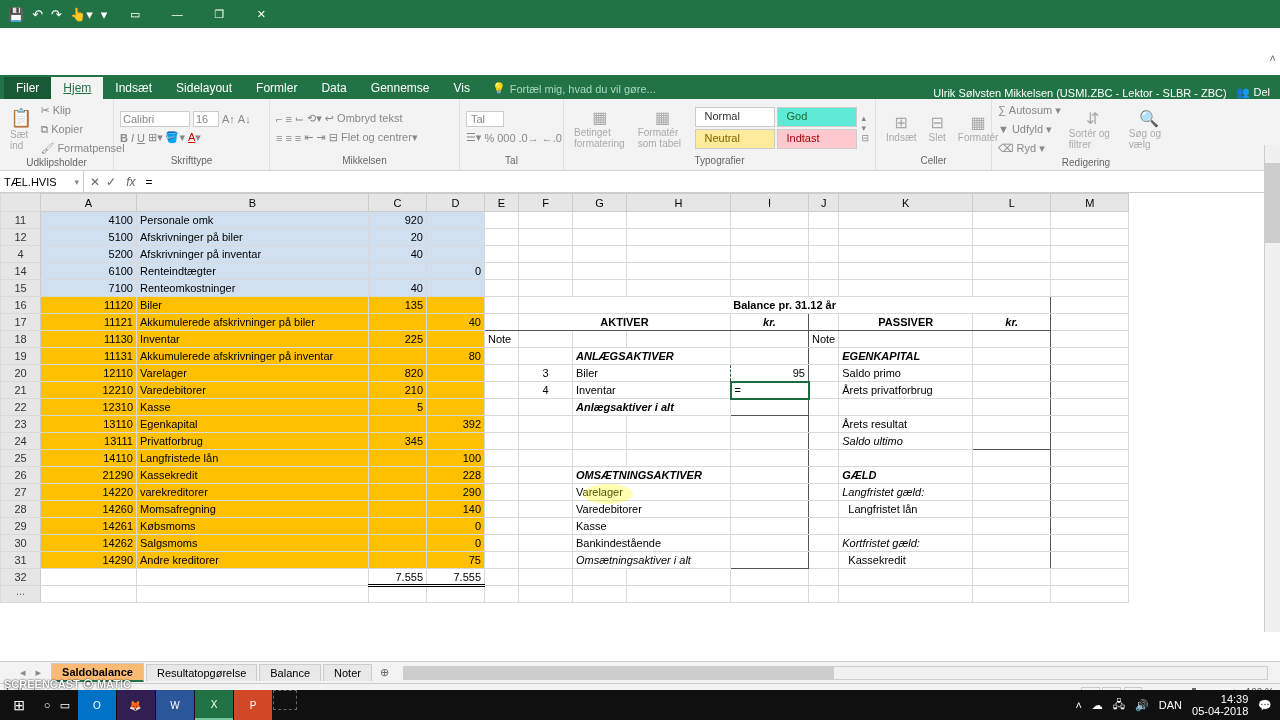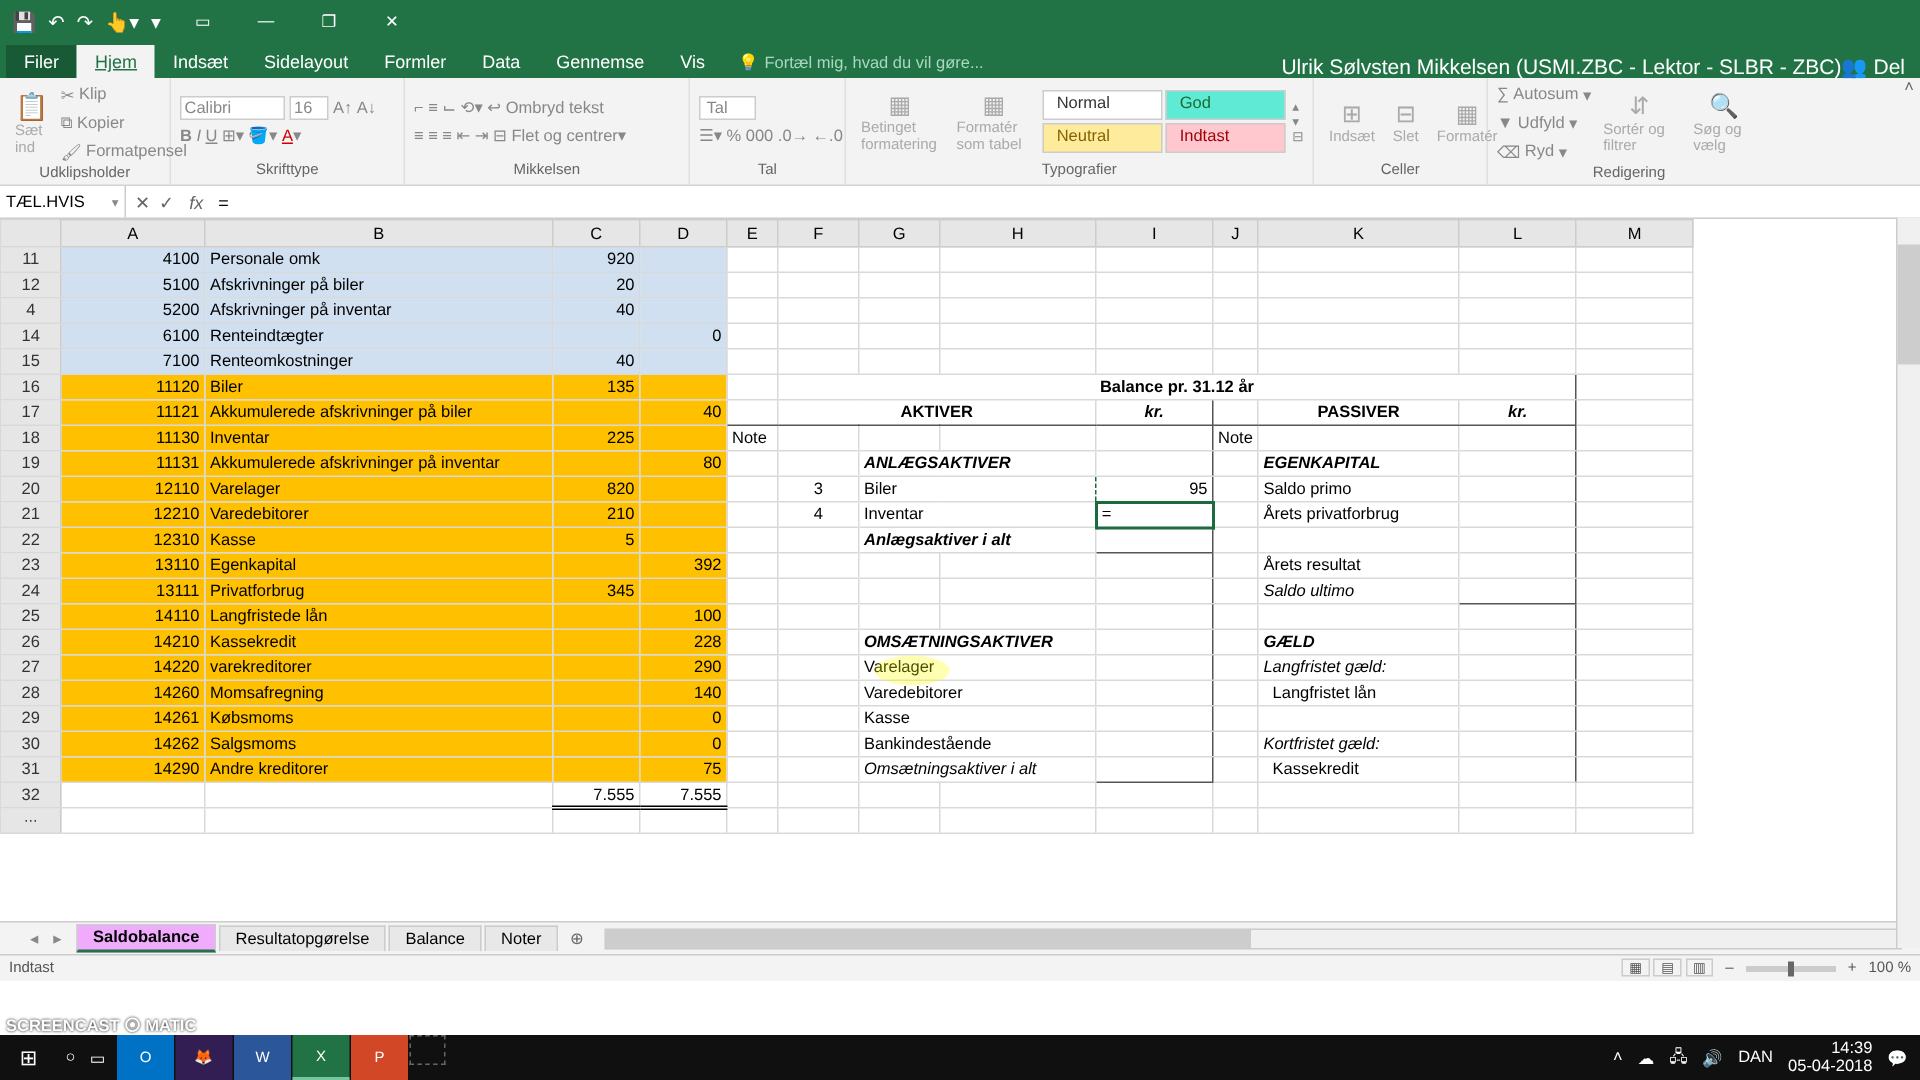--- a/index.html
+++ b/index.html
@@ -7,26 +7,26 @@
 
 
 .titlebar { background: #217346; height: 28px; display: flex; align-items: center; color: #fff; font-size: 12px; }
 .titlebar .qat { display: flex; gap: 8px; padding: 0 8px; align-items: center; }
 .titlebar .qat span { font-size: 13px; }
 .titlebar .title { flex: 1; text-align: center; }
 .titlebar .win-controls { display: flex; gap: 2px; }
 .titlebar .win-controls div { width: 40px; height: 28px; display: flex; align-items: center; justify-content: center; font-size: 11px; }
 
 
-.ribbon-tabs { background: #217346; height: 24px; display: flex; align-items: flex-end; color: #fff; font-size: 12px; padding-left: 4px; }
+.ribbon-tabs { background: #217346; height: 24px; display: flex; align-items: flex-end; color: #fff; font-size: 12px; padding-left: 4px; margin-top: 47px; }
 .ribbon-tabs .tab { padding: 4px 12px; cursor: pointer; }
 .ribbon-tabs .tab.file { background: #185a36; }
 .ribbon-tabs .tab.active { background: #f3f3f3; color: #217346; text-decoration: underline; }
 .ribbon-tabs .tell-me { color: #a8d8bf; padding: 4px 10px; font-size: 11px; display:flex; align-items:center; gap:4px;}
-.ribbon-tabs .user-area { margin-left: auto; padding-right: 10px; font-size: 14px; display:flex; align-items:center; }
+.ribbon-tabs .user-area { margin-left: auto; padding-right: 10px; font-size: 11px; display:flex; align-items:center; gap:10px;}
 
 
 .ribbon { background: #f3f3f3; height: 72px; border-bottom: 1px solid #d4d4d4; display: flex; font-size: 11px; color: #888; }
 .ribbon-group { border-right: 1px solid #e0e0e0; padding: 2px 6px; display: flex; flex-direction: column; justify-content: space-between; }
 .ribbon-group .label { text-align: center; font-size: 10px; color: #666; padding-bottom: 2px; position:relative;}
 .ribbon-group .content { flex: 1; display: flex; align-items: center; gap: 4px; }
 .ribbon-btn { padding: 2px 4px; display: flex; flex-direction: column; align-items: center; color: #aaa; font-size: 10px; }
 .ribbon-btn-row { display:flex; flex-direction:column; gap:1px;}
 .ribbon-btn-row .row { display:flex; gap:3px; align-items:center; height:18px;}
 .style-box { border:1px solid #ccc; padding:2px 8px; width:80px; height:20px; font-size:11px; background:#fff; display:inline-block;}
@@ -61,21 +61,21 @@
 .bb-r { border-right:1px solid #555 !important;}
 .bb-l { border-left:1px solid #555 !important;}
 .bb-t { border-top:1px solid #555 !important;}
 .bb-b { border-bottom:1px solid #555 !important;}
 .dotted-r { border-right:1px dotted #888 !important;}
 .highlight-yellow { background: rgba(255,255,0,0.3); border-radius:50%; position:absolute;}
 
 
 .sheet-tabs { height: 22px; border-top: 1px solid #ccc; background:#f3f3f3; display:flex; align-items:center; font-size:11px; padding-left:20px; gap:2px;}
 .sheet-tab { padding: 2px 10px; border:1px solid #ccc; border-bottom:none; background:#e8e8e8; cursor:pointer;}
-.sheet-tab.active { background:#f0abfc; font-weight:bold; border-bottom:2px solid #217346;}
+.sheet-tab.active { background:#fdba74; font-weight:bold; border-bottom:2px solid #217346;}
 .add-sheet { padding:2px 6px; color:#666;}
 .hscroll { flex:1; height:14px; margin:0 12px 0 6px; background:#f0f0f0; border:1px solid #ccc; position:relative;}
 .hscroll-thumb{position:absolute; left:0; width:430px; height:100%; background:#cdcdcd;}
 
 
 .status-bar { height: 18px; background:#f3f3f3; border-top:1px solid #ccc; display:flex; align-items:center; font-size:10px; padding:0 6px; color:#555;}
 .status-bar .right { margin-left:auto; display:flex; gap:8px; align-items:center;}
 .view-btns span{border:1px solid #ccc; padding:0 4px; font-size:9px;}
 
 
@@ -562,21 +562,21 @@
           <td class="cI bb-r" style="border-right:1px solid #555"></td>
           <td class="cJ" style=""></td>
           <td class="cK dotted-r" style=""></td>
           <td class="cL bb-r" style="border-right:1px solid #555"></td>
           <td class="cM" style=""></td>
         </tr>
       </tbody>
       <tbody>
         <tr class="yellow-row big-row">
           <td class="rh">26</td>
-          <td class="cA data num">14210</td>
+          <td class="cA data num">21290</td>
           <td class="cB data">Kassekredit</td>
           <td class="cC data num"></td>
           <td class="cD data num">228</td>
           <td class="cE bb-l" style="border-left:1px solid #555"></td>
           <td class="cF dotted-r" style=""></td>
           <td colspan="2" class="balance-sub dotted-r">OMSÆTNINGSAKTIVER</td>
           <td class="cI bb-r" style="border-right:1px solid #555"></td>
           <td class="cJ" style=""></td>
           <td class="cK balance-sub dotted-r" style="">GÆLD</td>
           <td class="cL bb-r" style="border-right:1px solid #555"></td>

